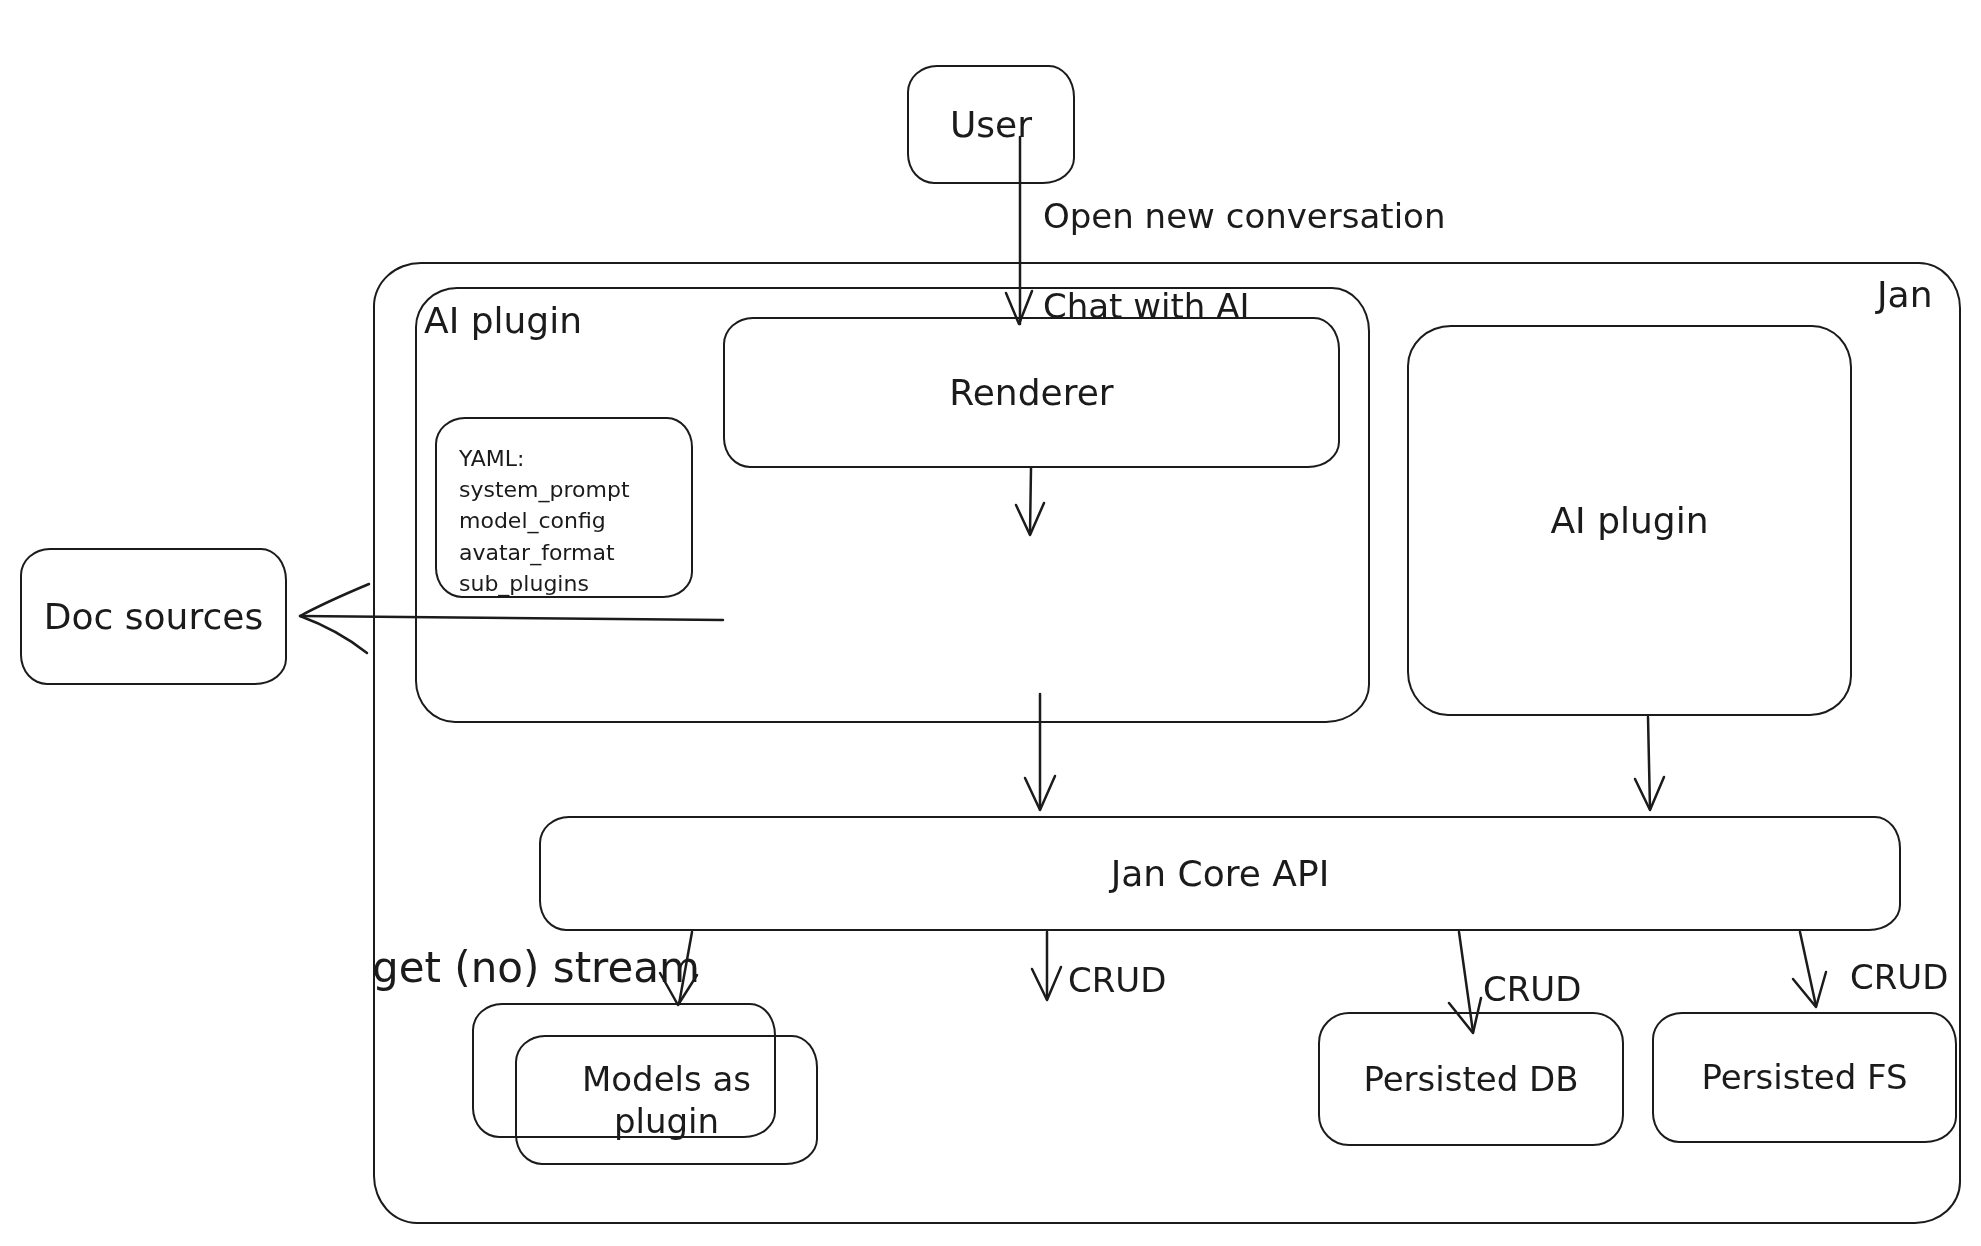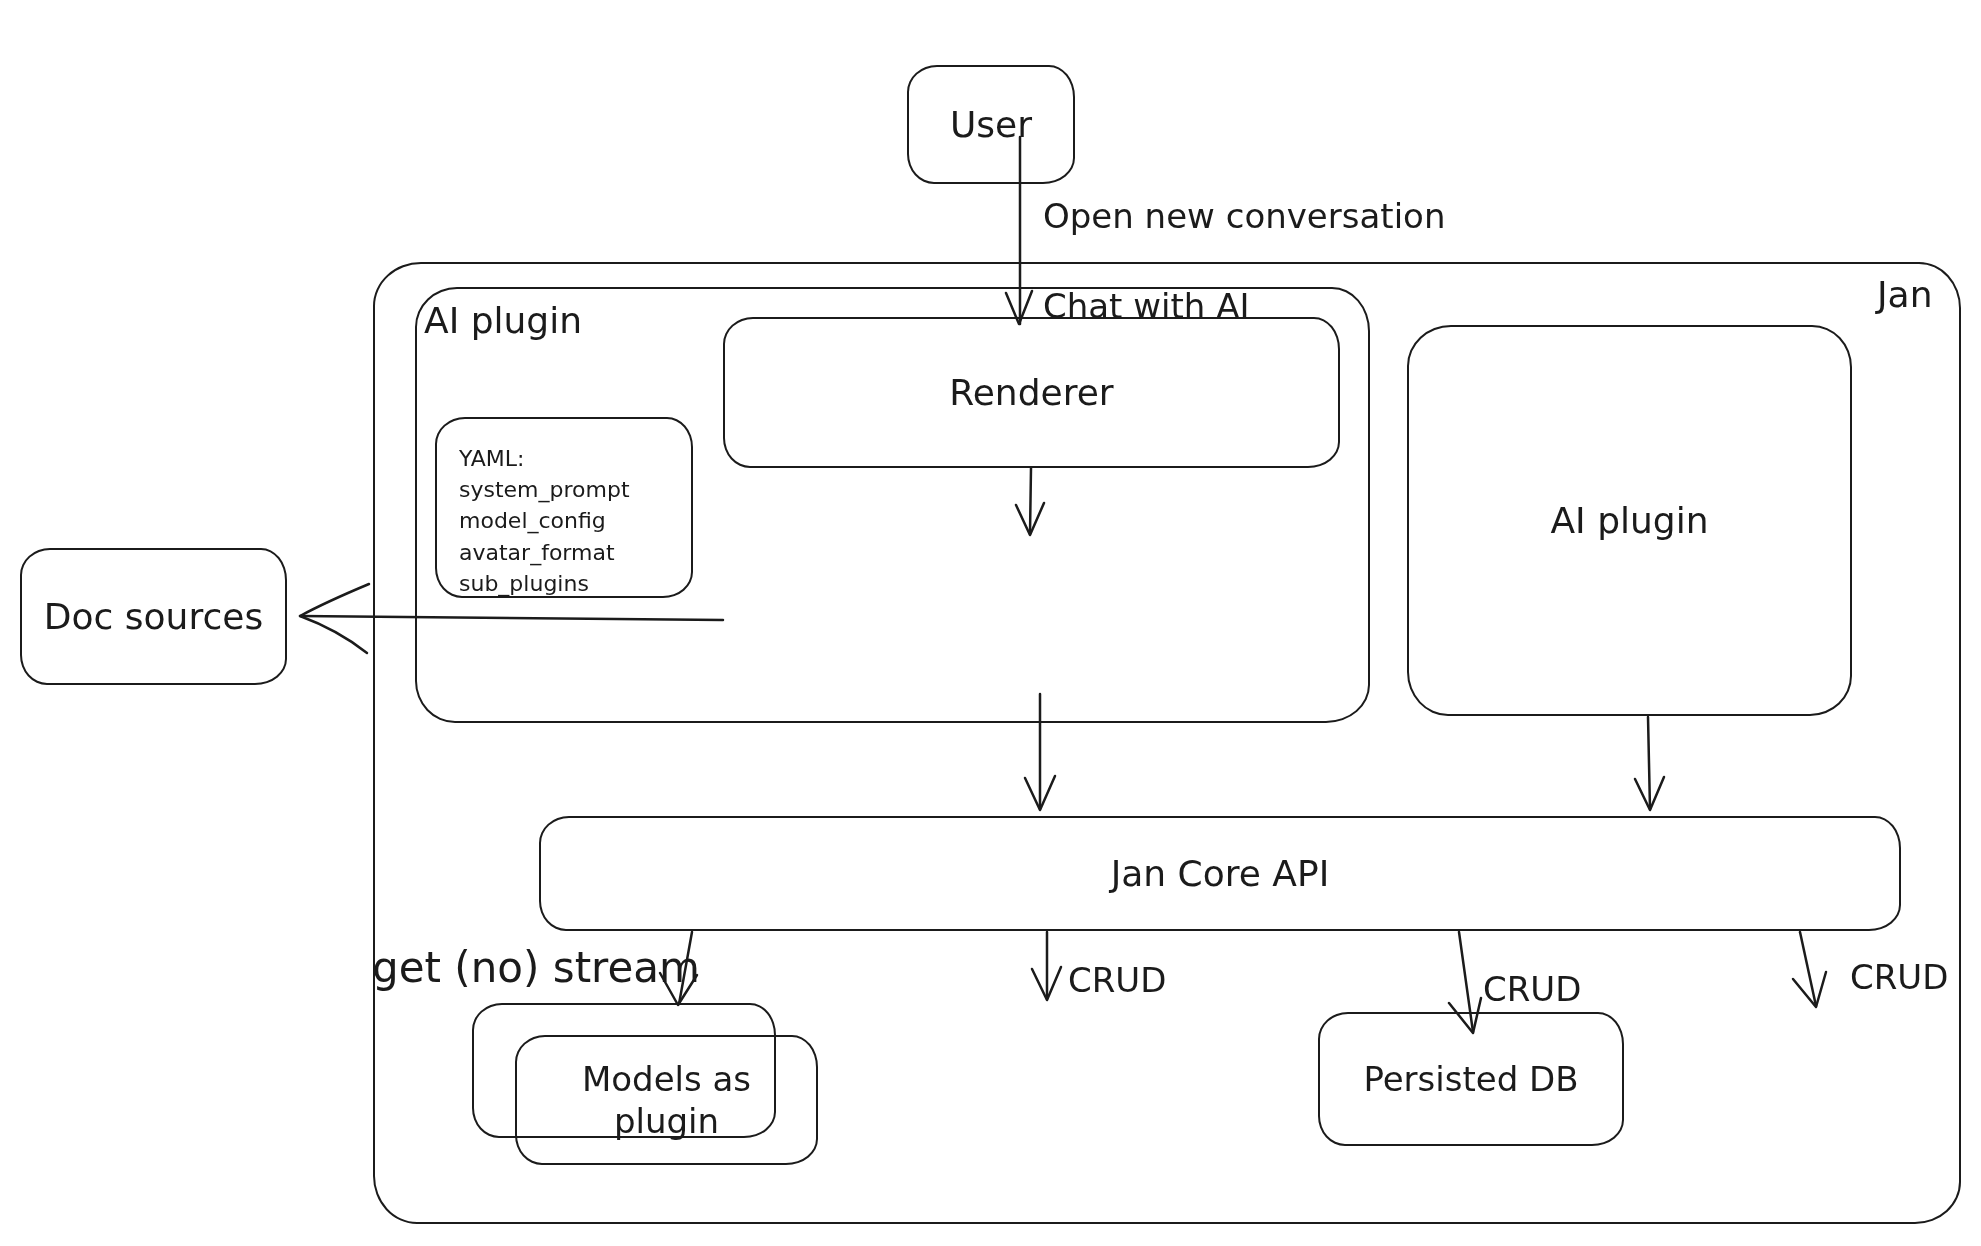--- a/index.html
+++ b/index.html
@@ -139,24 +139,27 @@
   <div class="node" style="left:539px; top:816px; width:1362px; height:115px;">
     <span>Jan Core API</span>
   </div>
 
   <div class="node" style="left:472px; top:1003px; width:304px; height:135px;"></div>
   <div class="node" style="left:515px; top:1035px; width:303px; height:130px; font-size:34px;">
     <span style="white-space:normal; width:220px; display:inline-block;">Models as plugin</span>
   </div>
 
 
-  <div class="node" style="left:1318px; top:1012px; width:306px; height:134px; font-size:34px;">
+  <div class="node" style="left:1318px; top:1012px; width:306px; height:134px; font-size:34px;border-radius:31px;">
     <span>Persisted DB</span>
   </div>
 
+  <div class="node" style="left:1652px; top:1012px; width:305px; height:131px; font-size:34px;">
+    <span>Persisted FS</span>
+  </div>
 
   <div class="edge-label" style="left:1043px; top:150px;">
     <span class="line">Open new conversation</span>
     <span class="line">Chat with AI</span>
   </div>
 
   <div class="edge-label big-edge-label" style="left:372px; top:938px;">get (no) stream</div>
 
   <div class="edge-label" style="left:1068px; top:956px;">CRUD</div>
 

